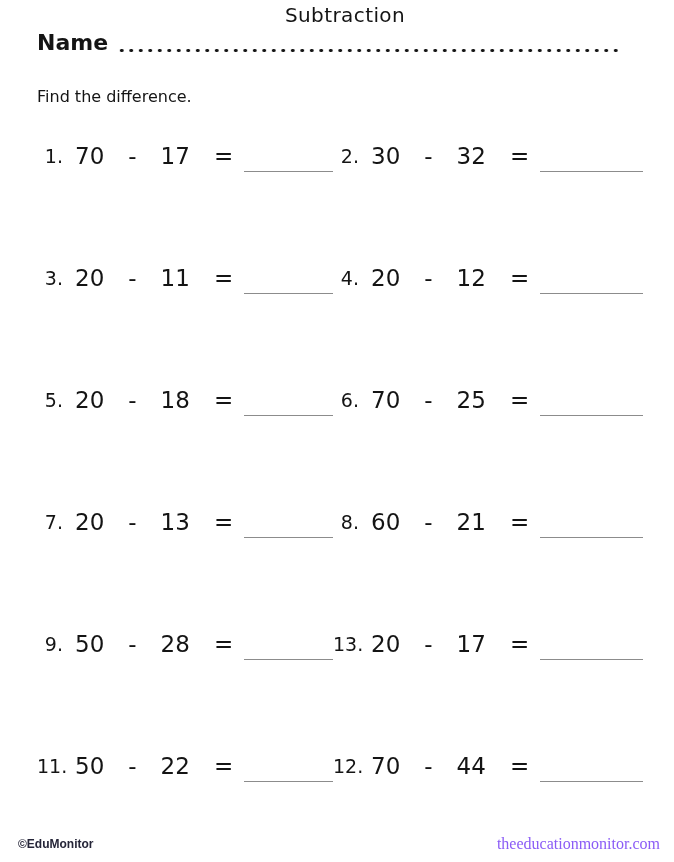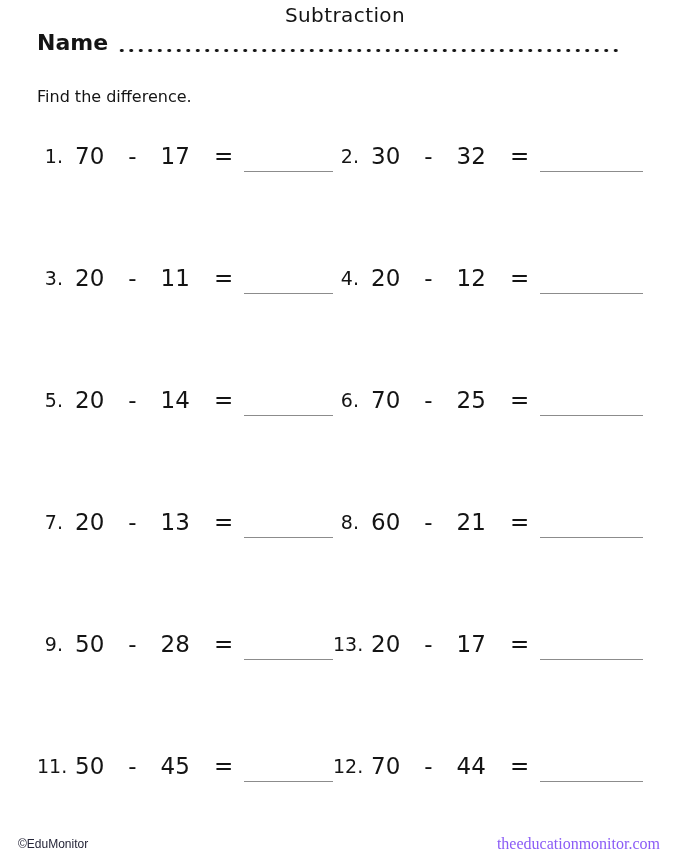--- a/index.html
+++ b/index.html
@@ -68,20 +68,21 @@
     margin-top: 27px;
     border-top: 1.6px solid #8c8c8c;
   }
   .col-left  .p-blank { width: 124px; }
   .col-right .p-blank { width: 132px; }
   .footer-left {
     position: absolute; left: 18px; top: 837px;
     font-family: "Liberation Sans", sans-serif;
     font-size: 12px;
     color: #252538;
+    font-weight: bold;
   }
   .footer-right {
     position: absolute; right: 14px; top: 835px;
     font-family: "Liberation Serif", serif;
     font-size: 16px;
     color: #8b5cf6;
   }
 </style>
 </head>
 <body>
@@ -138,21 +139,21 @@
       <span>=</span>
     </span>
     <span class="p-blank"></span>
   </div>
 
   <div class="problem col-left">
     <span class="p-num">5.</span>
     <span class="p-expr">
       <span>20</span>
       <span>-</span>
-      <span>14</span>
+      <span>18</span>
       <span>=</span>
     </span>
     <span class="p-blank"></span>
   </div>
 
   <div class="problem col-right">
     <span class="p-num">6.</span>
     <span class="p-expr">
       <span>70</span>
       <span>-</span>
@@ -204,21 +205,21 @@
       <span>=</span>
     </span>
     <span class="p-blank"></span>
   </div>
 
   <div class="problem col-left">
     <span class="p-num">11.</span>
     <span class="p-expr">
       <span>50</span>
       <span>-</span>
-      <span>45</span>
+      <span>22</span>
       <span>=</span>
     </span>
     <span class="p-blank"></span>
   </div>
 
   <div class="problem col-right">
     <span class="p-num">12.</span>
     <span class="p-expr">
       <span>70</span>
       <span>-</span>

